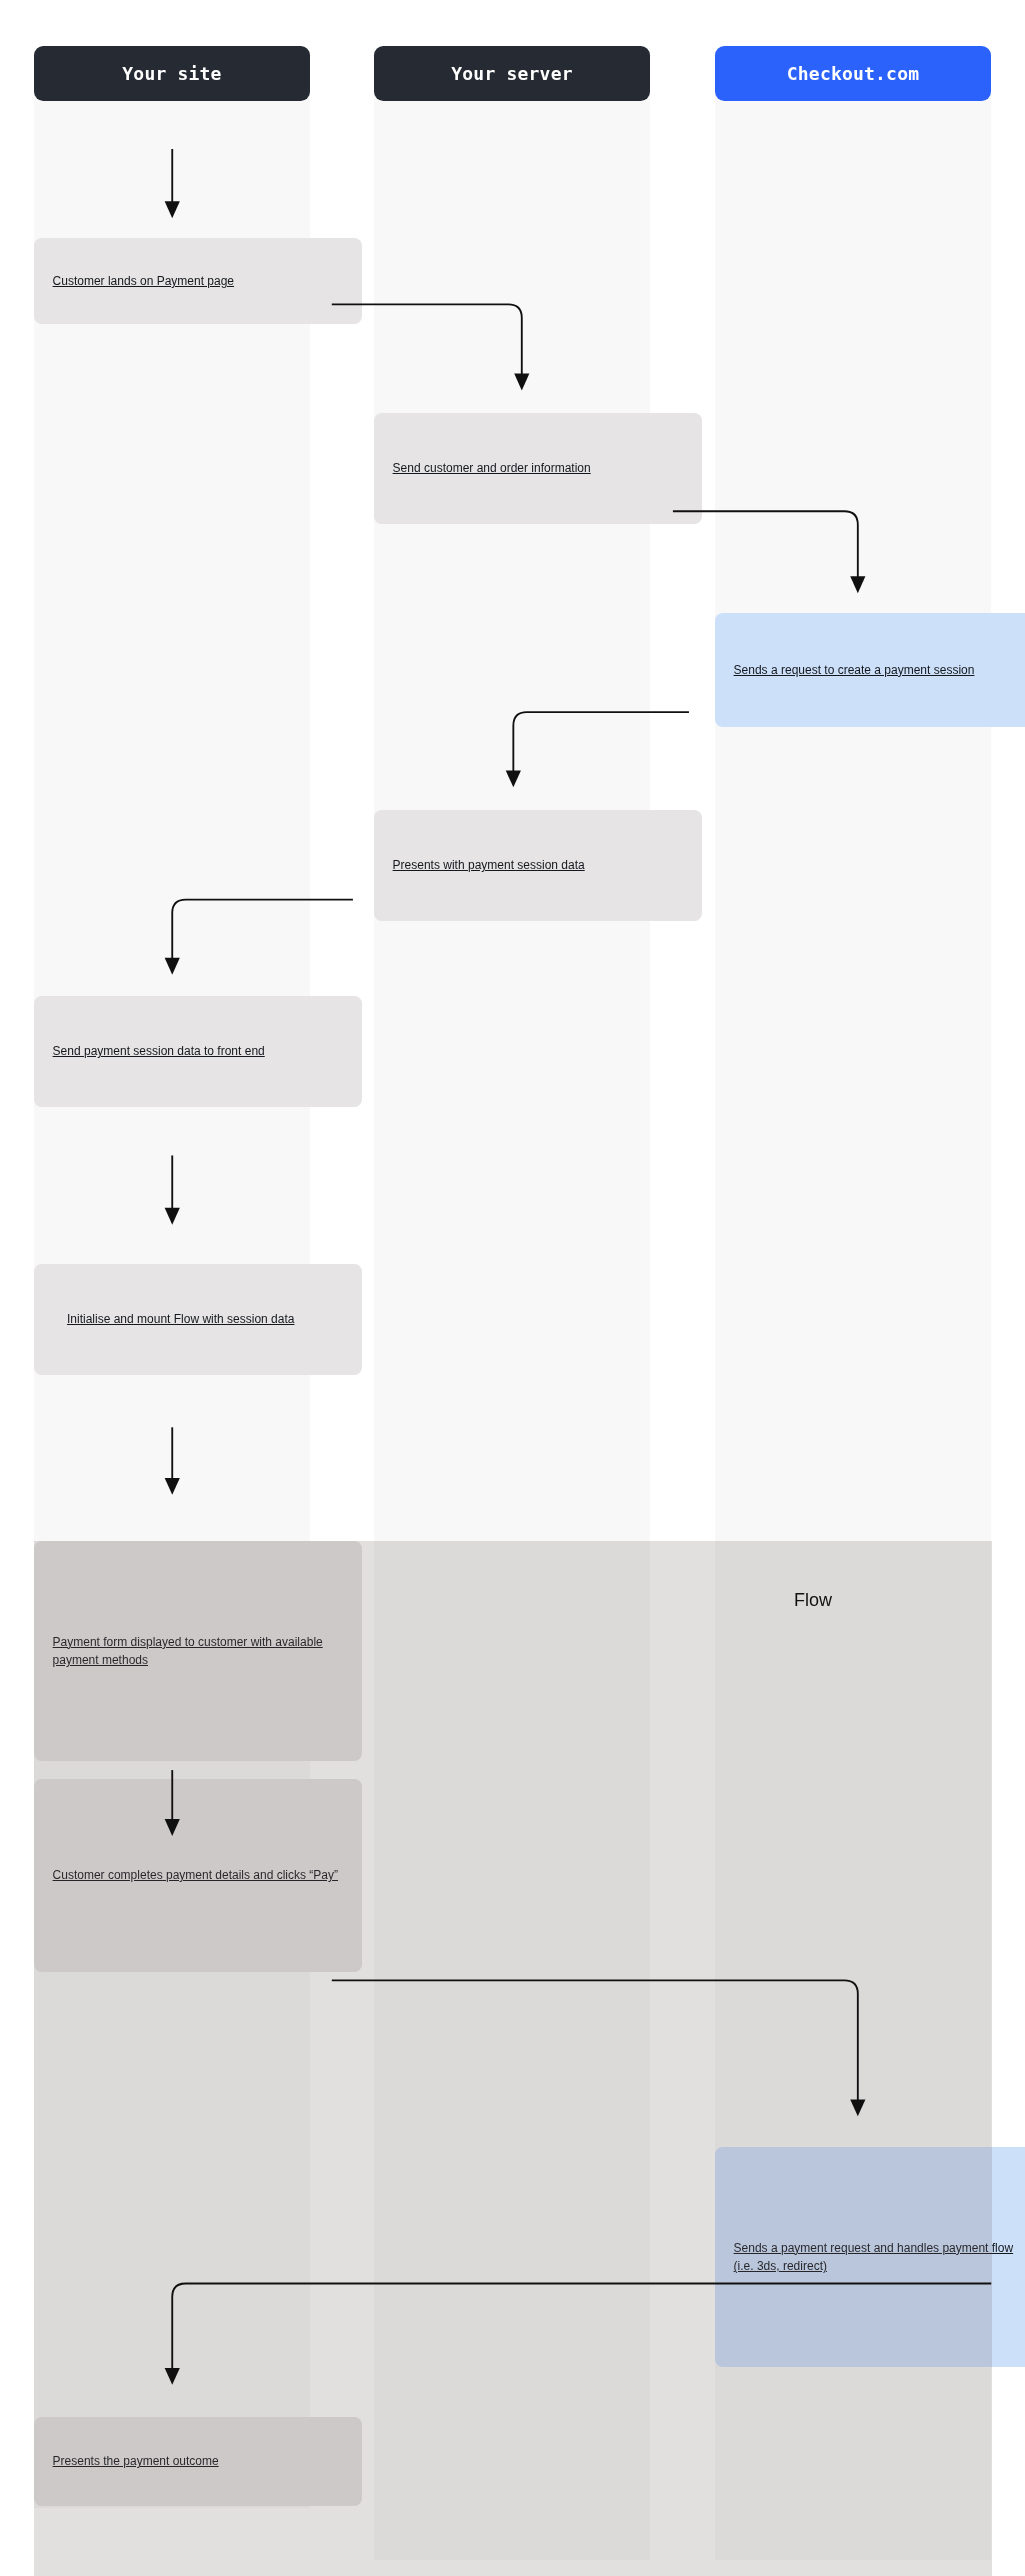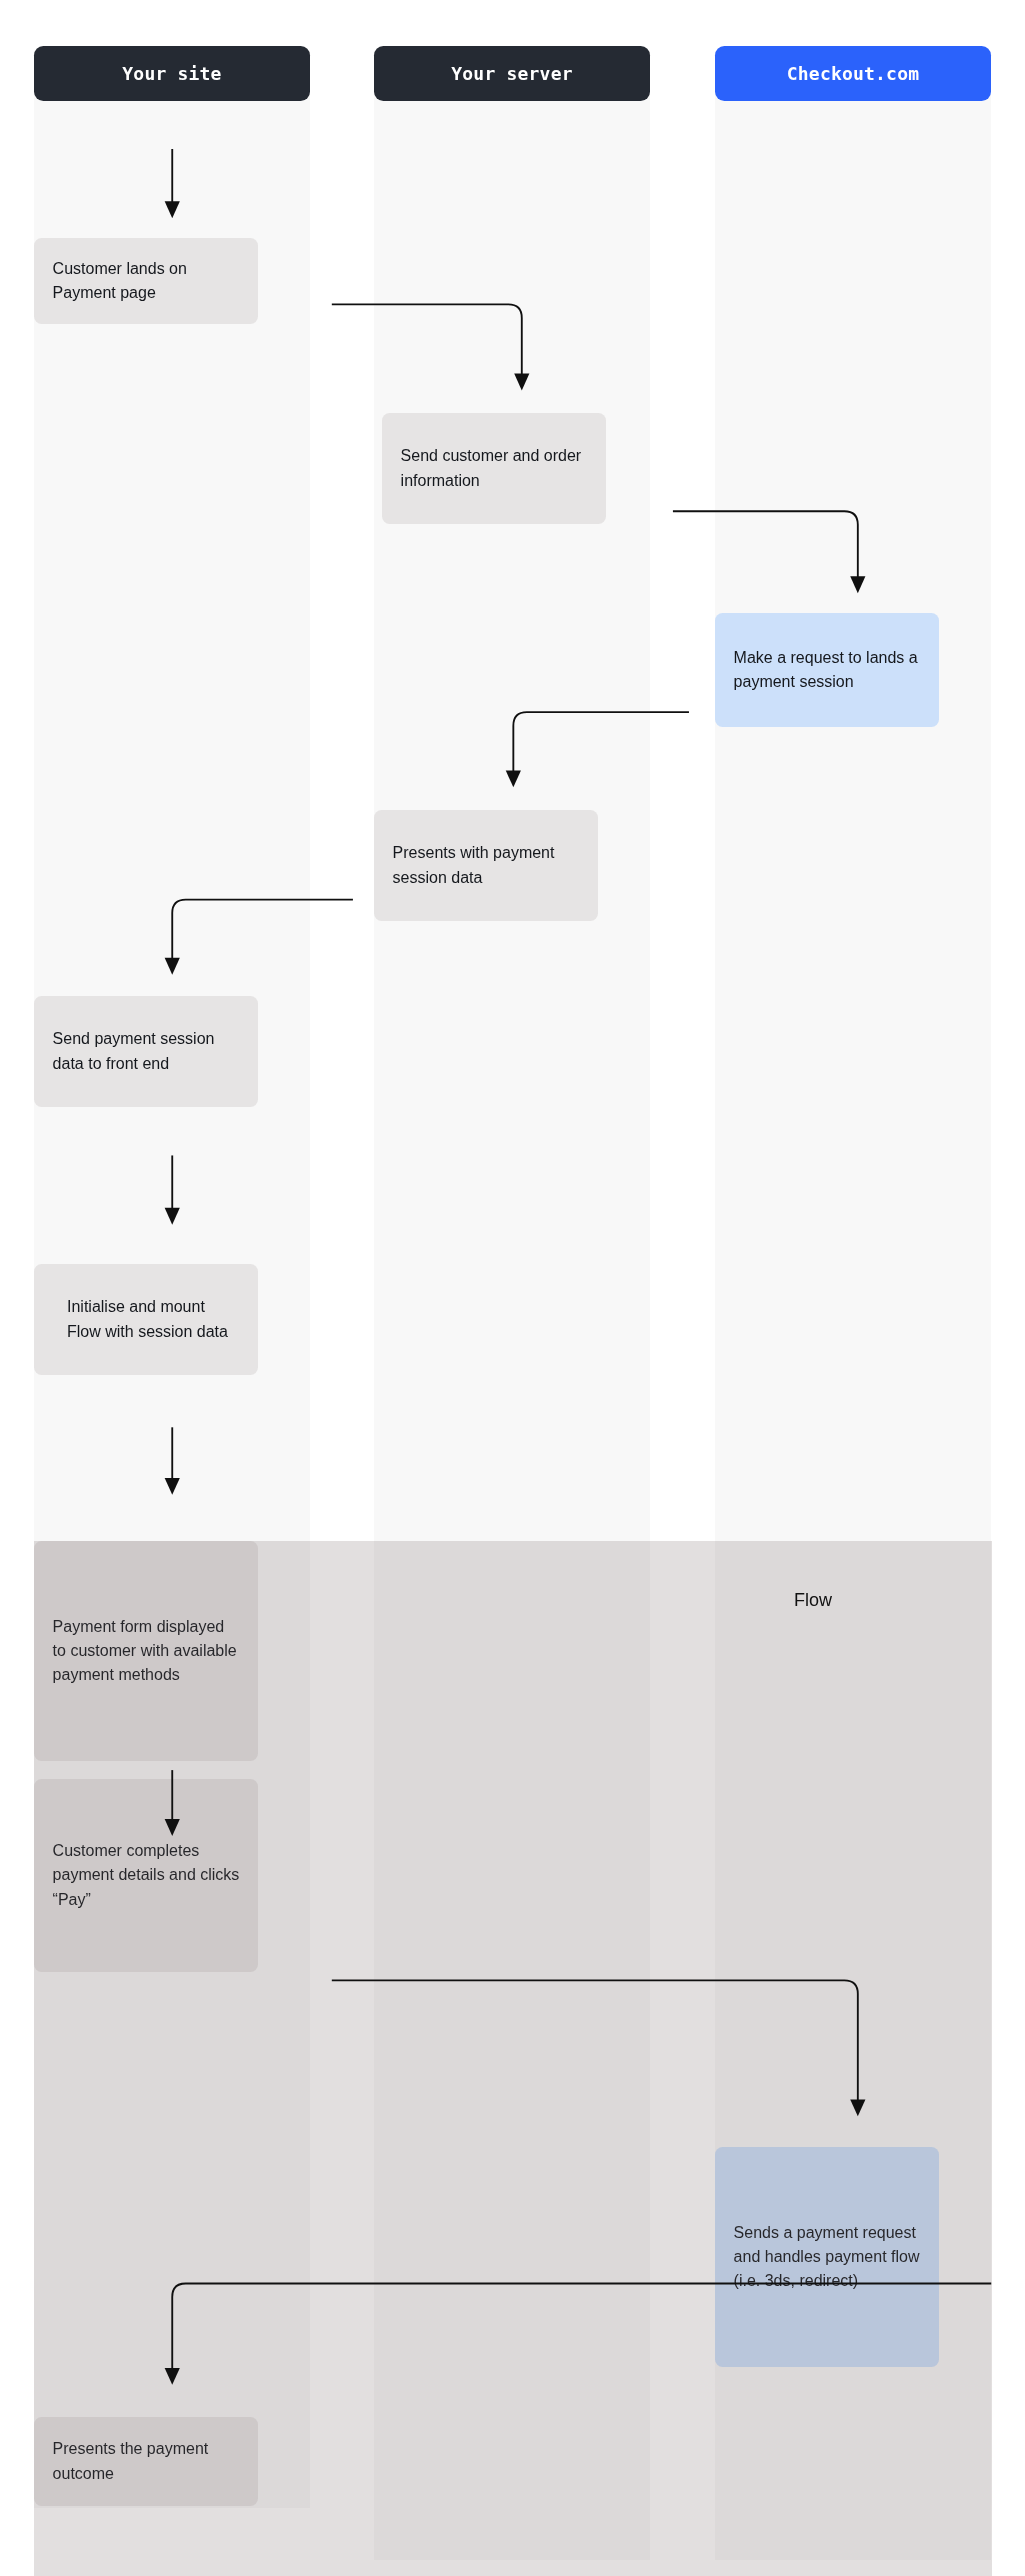--- a/index.html
+++ b/index.html
@@ -66,25 +66,26 @@
 
   
   .node{
     position:absolute;
     border-radius:7.6px;
     box-sizing:border-box;
     padding:0 18.6px;
     display:flex;
     flex-direction:column;
     justify-content:center;
-    font-size:16px;
+    font-size:12px;
     line-height:1.52;
     color:#15181d;
     background:#e6e4e4;
-    width:224px;
+    width:328px;
+    text-decoration:underline;
   }
   .node.blue{background:#cce0fa;}
 
   
   #arrows{
     position:absolute;
     left:0;top:0;
     width:1025px;height:2576px;
     pointer-events:none;
   }
@@ -109,26 +110,26 @@
     <span>Your server</span>
   </div>
   <div class="lane-head l3">
     <span>Checkout.com</span>
   </div>
 
   <div class="node" style="left:34px;top:238px;height:86px;">
     <span>Customer lands on Payment page</span>
   </div>
 
-  <div class="node" style="left:382px;top:413px;height:111px;">
+  <div class="node" style="left:374px;top:413px;height:111px;">
     <span>Send customer and order information</span>
   </div>
 
   <div class="node blue" style="left:715px;top:613px;height:114px;">
-    <span>Make a request to lands a payment session</span>
+    <span>Sends a request to create a payment session</span>
   </div>
 
   <div class="node" style="left:374px;top:810px;height:111px;">
     <span>Presents with payment session data</span>
   </div>
 
   <div class="node" style="left:34px;top:996px;height:111px;">
     <span>Send payment session data to front end</span>
   </div>
 

